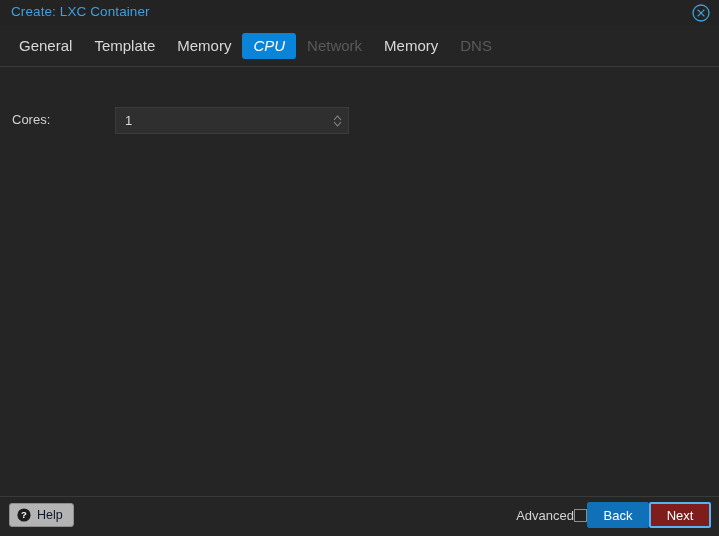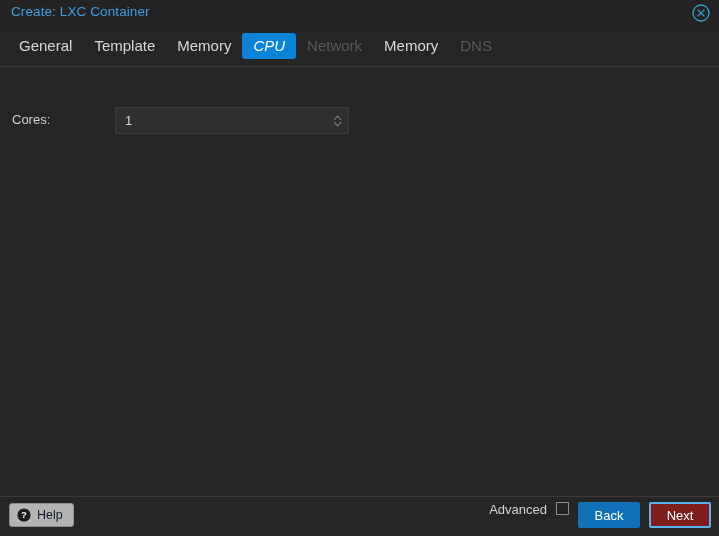--- a/index.html
+++ b/index.html
@@ -176,21 +176,21 @@
     font-size: 12.5px;
     color: #0f172a;
     white-space: nowrap;
   }
 
   .bottom-right {
     position: absolute;
     right: 8px;
     top: 5px;
     display: flex;
-    gap: 9px;
+    align-items: center;
   }
   .adv-label {
     font-size: 13px;
     color: #d2d2d2;
     white-space: nowrap;
   }
   .checkbox {
     width: 13px;
     height: 13px;
     border: 1px solid #8d8d8d;

